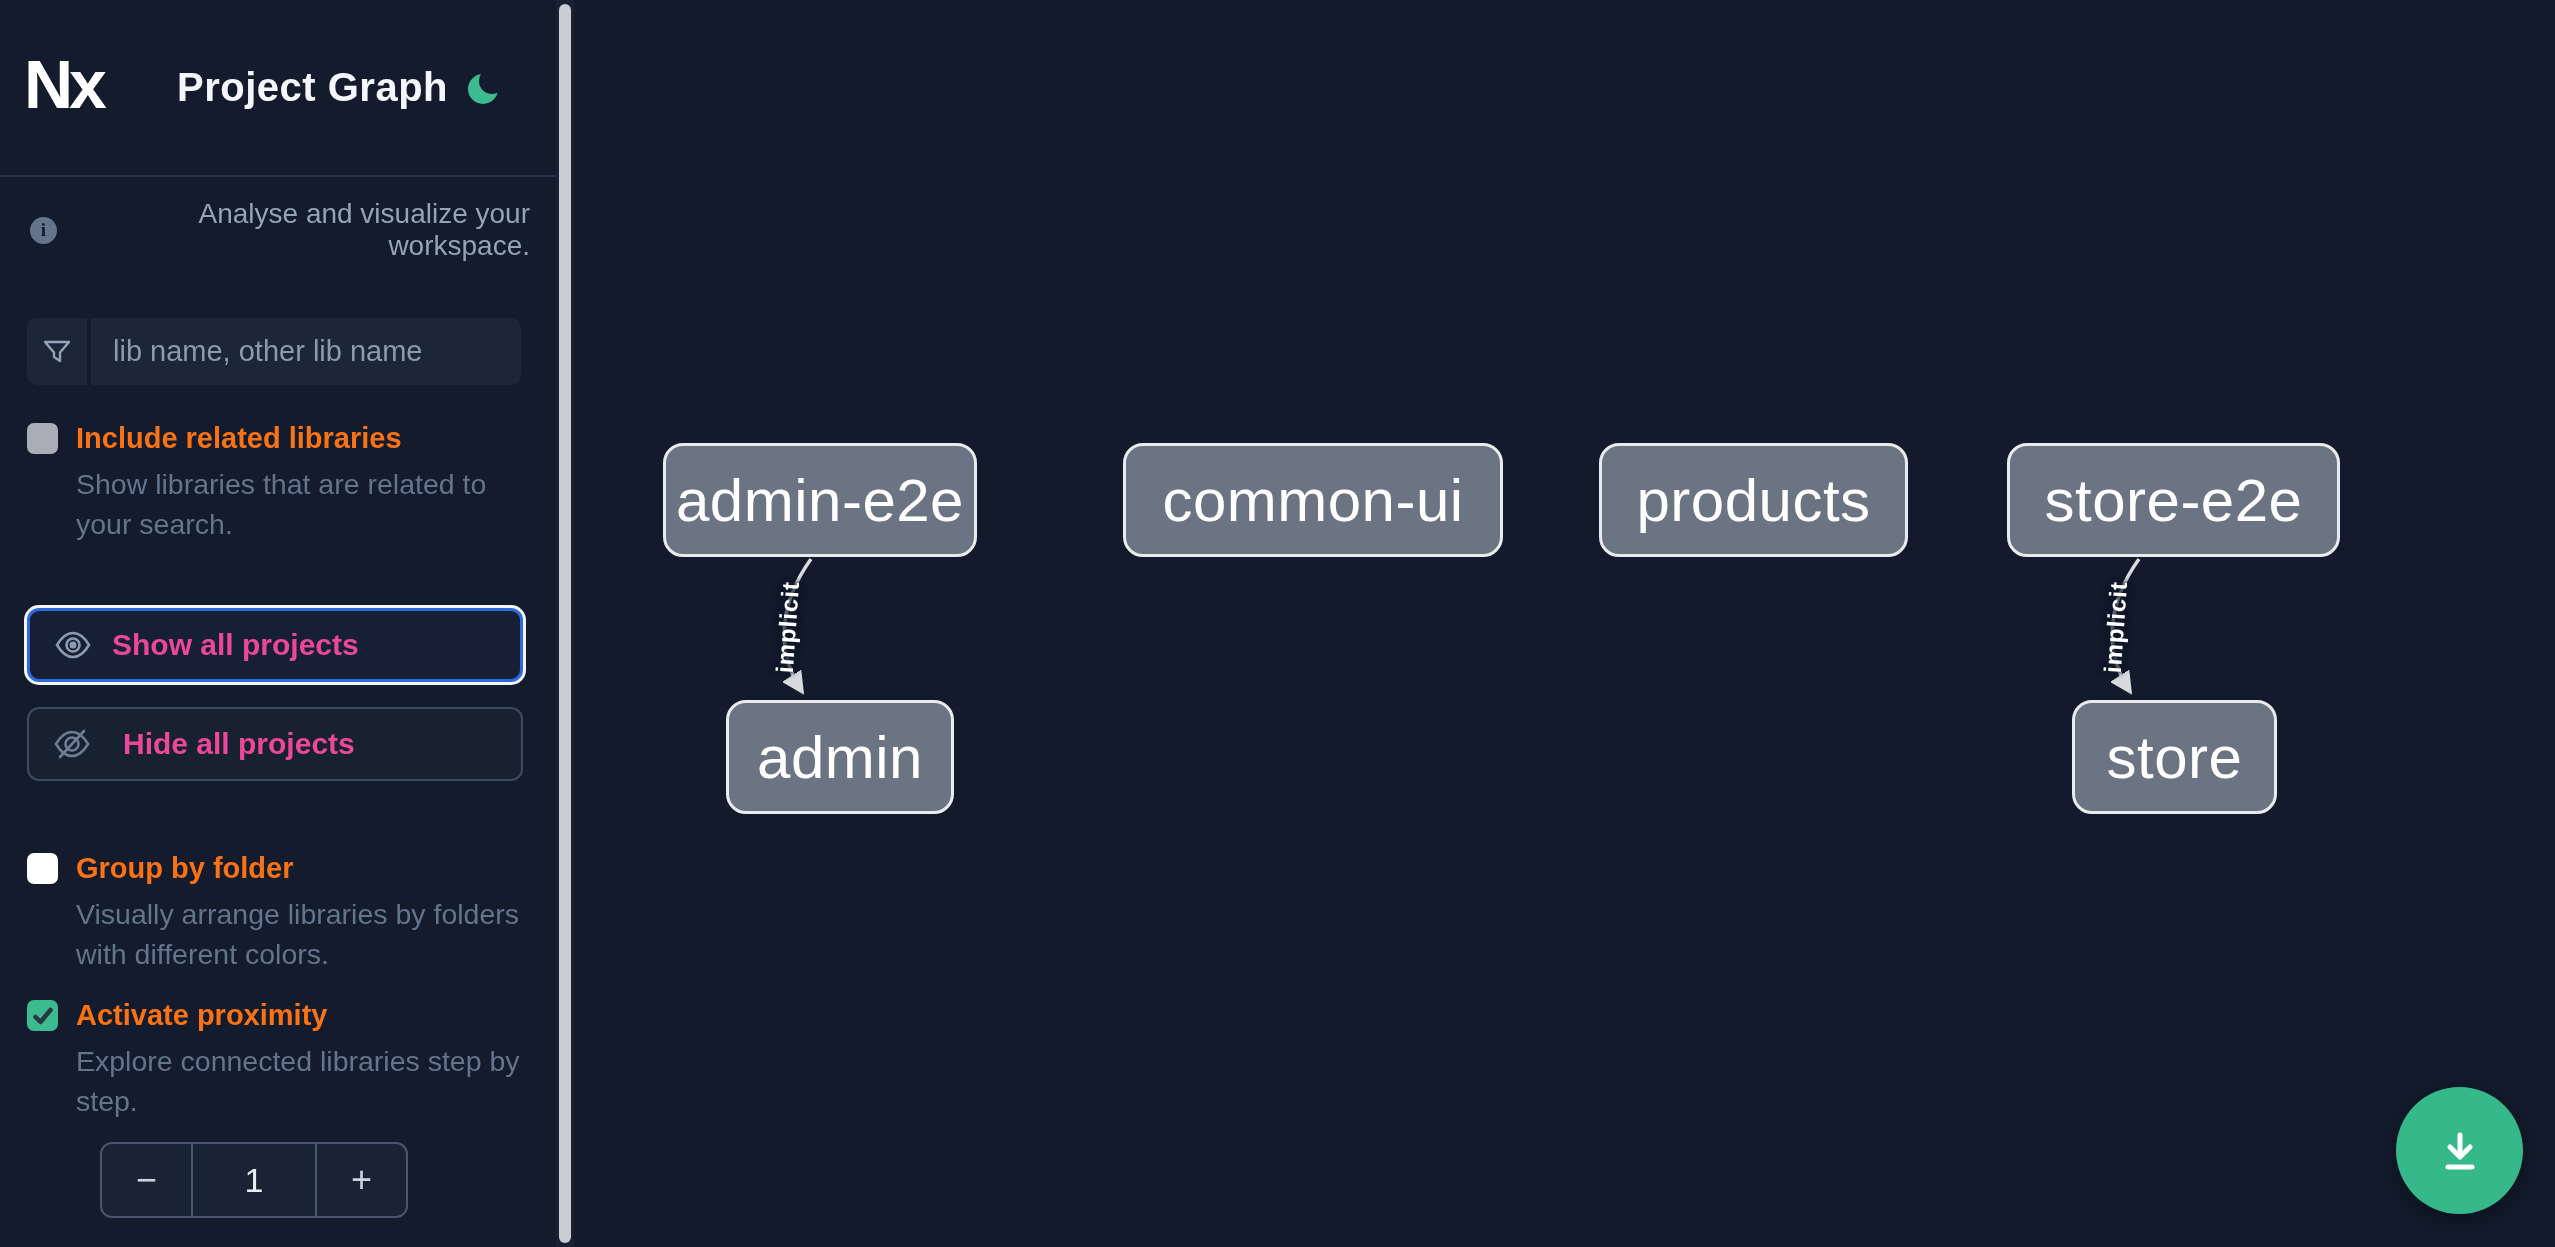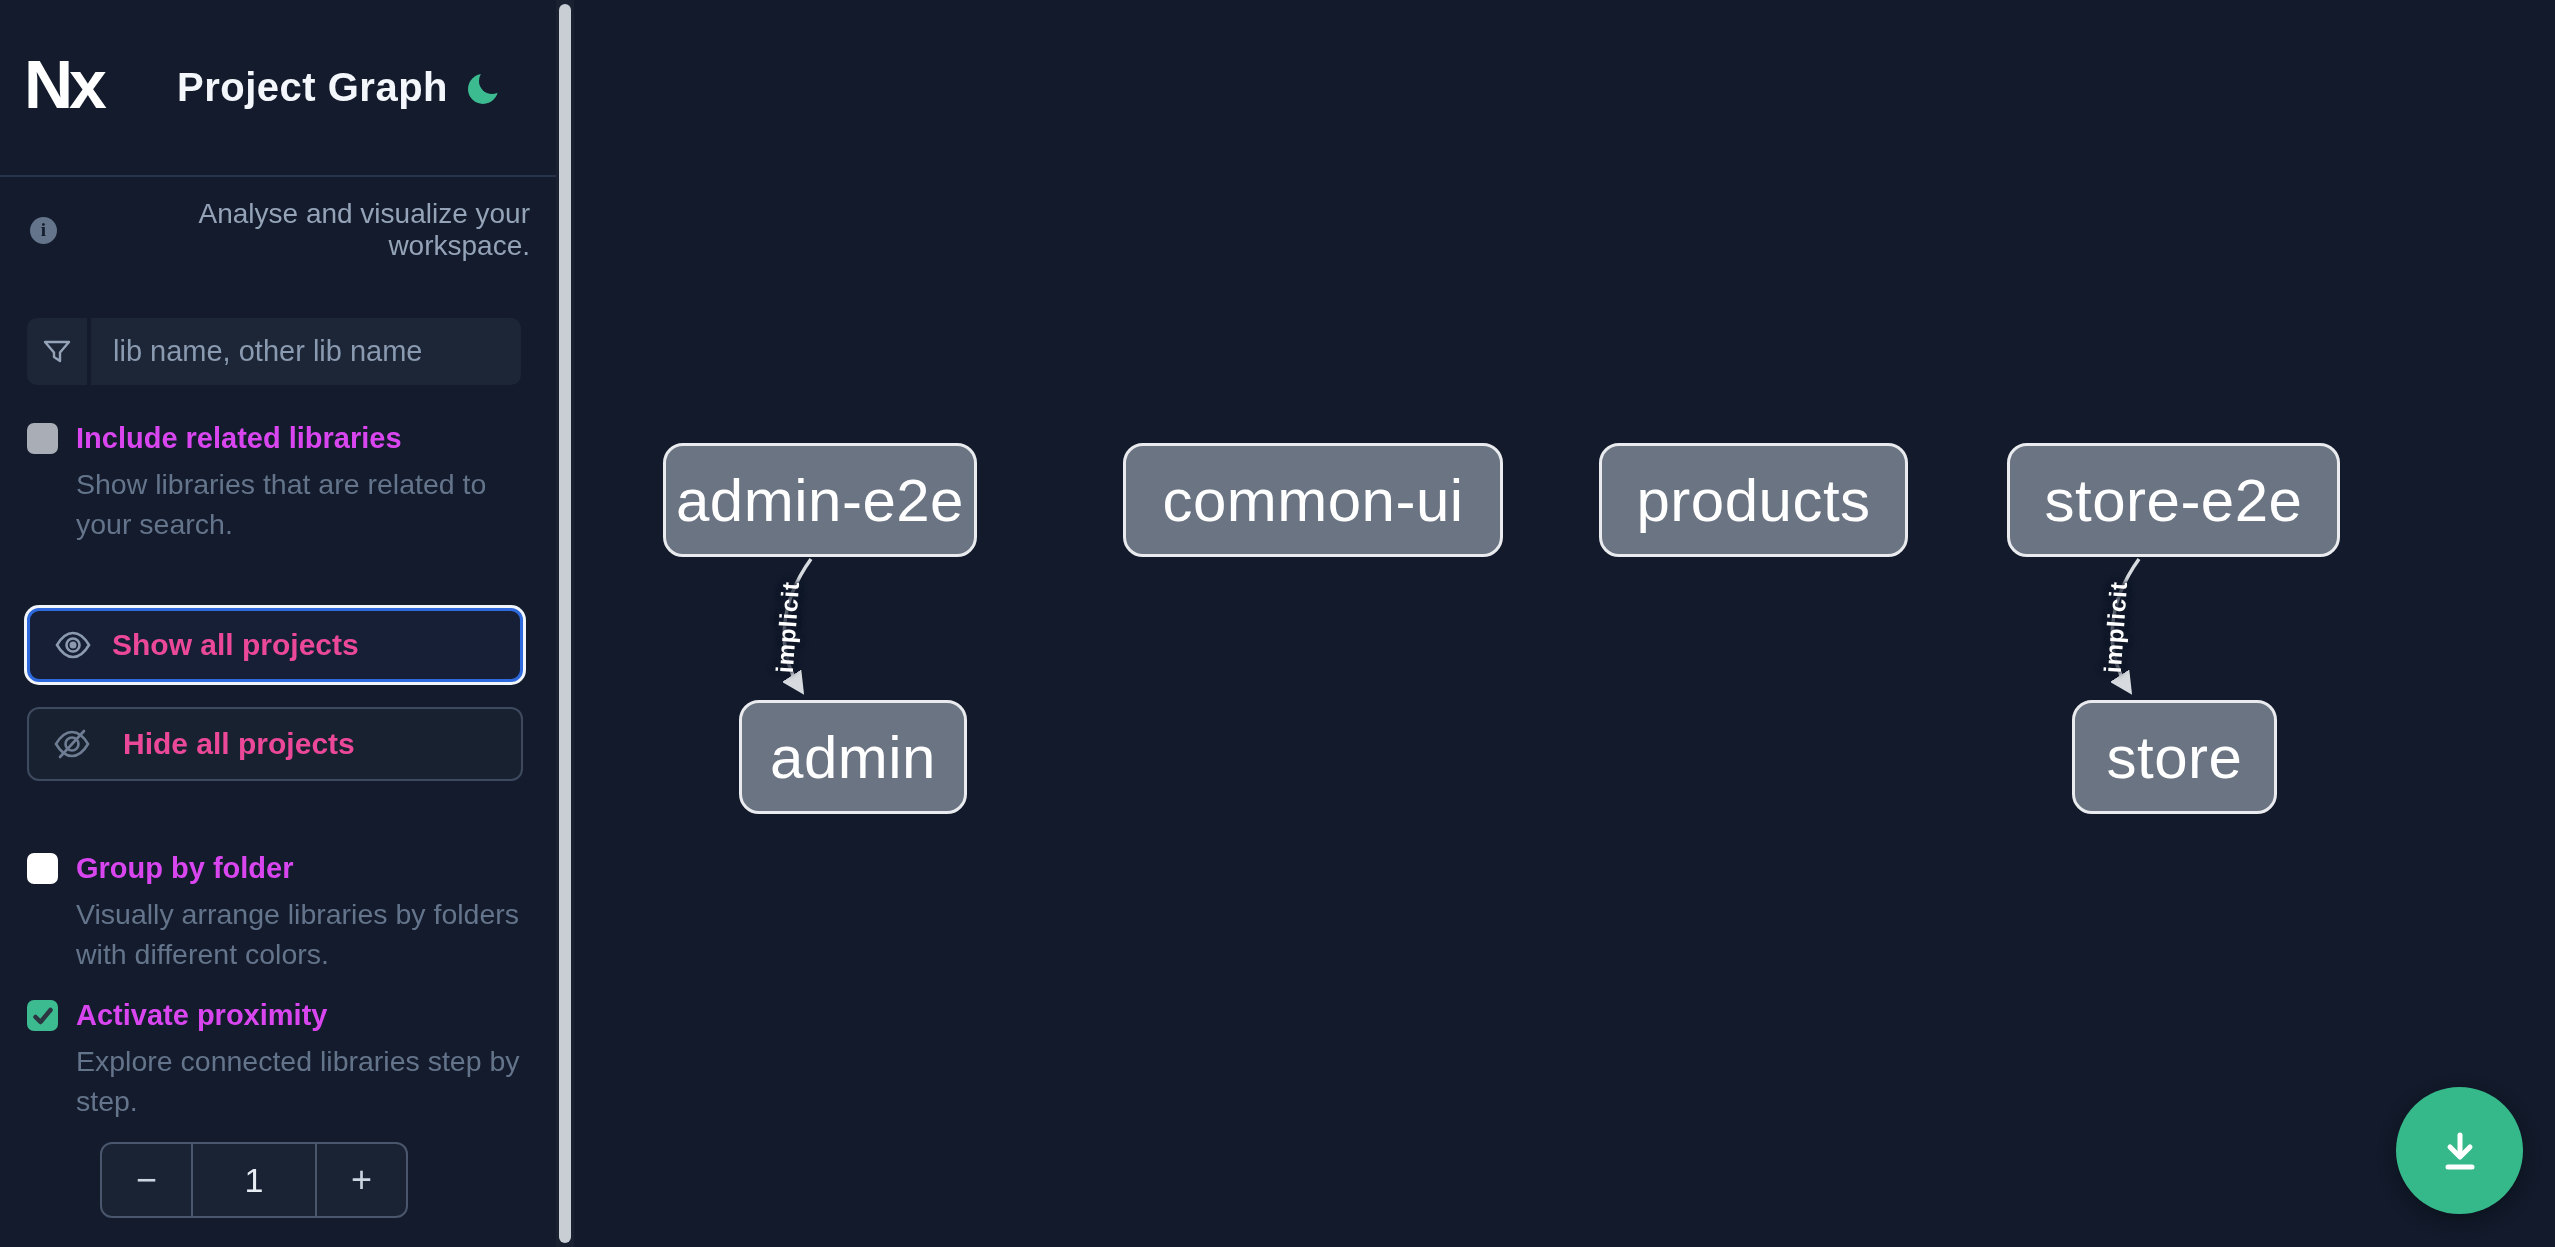--- a/index.html
+++ b/index.html
@@ -30,21 +30,21 @@
                      font-size:29px; padding:0 22px; font-family:"Liberation Sans", sans-serif; }
   .searchbox input::placeholder { color:#8维a0b6; color:#8a9ab0; opacity:1; }
 
   .toggle { position:absolute; left:27px; display:flex; gap:18px; width:505px; }
   .cb { width:31px; height:31px; border-radius:7px; flex:0 0 auto; margin-top:2px;
         display:flex; align-items:center; justify-content:center; cursor:pointer; }
   .cb-gray  { background:#a9aeb6; }
   .cb-white { background:#ffffff; }
   .cb-green { background:#3dbb90; }
   .toggle-text { max-width:452px; }
-  .toggle-label { color:#d946ef; font-size:29px; font-weight:700; line-height:34px; margin-bottom:9px; }
+  .toggle-label { color:#f97316; font-size:29px; font-weight:700; line-height:34px; margin-bottom:9px; }
   .toggle-desc  { color:#64748b; font-size:28.5px; line-height:40px; }
 
   .sb-btn { position:absolute; left:27px; width:496px; height:74px; display:flex; align-items:center;
             gap:20px; padding:0 24px; border-radius:12px; background:#18213300; cursor:pointer; }
   .btn-show { top:608px; background:#161f36; border:3px solid #2e6ade; box-shadow:0 0 0 3px #f2f5f9; }
   .btn-hide { top:707px; background:#18212f; border:2px solid #3d4a5f;gap:32px; }
   .sb-btn .label { color:#ec4899; font-size:30px; font-weight:600; }
   .sb-btn svg { flex:0 0 auto; }
 
   .stepper { position:absolute; left:100px; top:1142px; width:308px; height:76px; display:flex;
@@ -61,21 +61,21 @@
 
   
   .canvas { position:absolute; left:574px; top:0; width:1981px; height:1247px; background:#121a2b; }
   .node { position:absolute; height:114px; top:443px; background:#6b7482; border:3px solid #e9ebef;
           border-radius:20px; color:#ffffff; font-size:60px; display:flex; align-items:center;
           justify-content:center; letter-spacing:0.5px; cursor:pointer; }
   .n-admin-e2e { left:89px;  width:314px; }
   .n-common-ui { left:549px; width:380px; }
   .n-products  { left:1025px; width:309px; }
   .n-store-e2e { left:1433px; width:333px; }
-  .n-admin { left:165px;  top:700px; width:228px; }
+  .n-admin { left:152px;  top:700px; width:228px; }
   .n-store { left:1498px; top:700px; width:205px; }
 
   .edges { position:absolute; left:0; top:0; width:1981px; height:1247px; pointer-events:none; }
   .edge-label { position:absolute; color:#ffffff; font-size:24px; font-weight:600; letter-spacing:1px;
                 transform:translate(-50%,-50%) rotate(-86deg);
                 text-shadow:0 0 5px #121a2b, 0 0 5px #121a2b, 0 0 8px #121a2b; }
   .el-1 { left:214px;  top:627px; }
   .el-2 { left:1542px; top:627px; }
 
   .fab { position:absolute; left:1822px; top:1087px; width:127px; height:127px; border-radius:50%;

